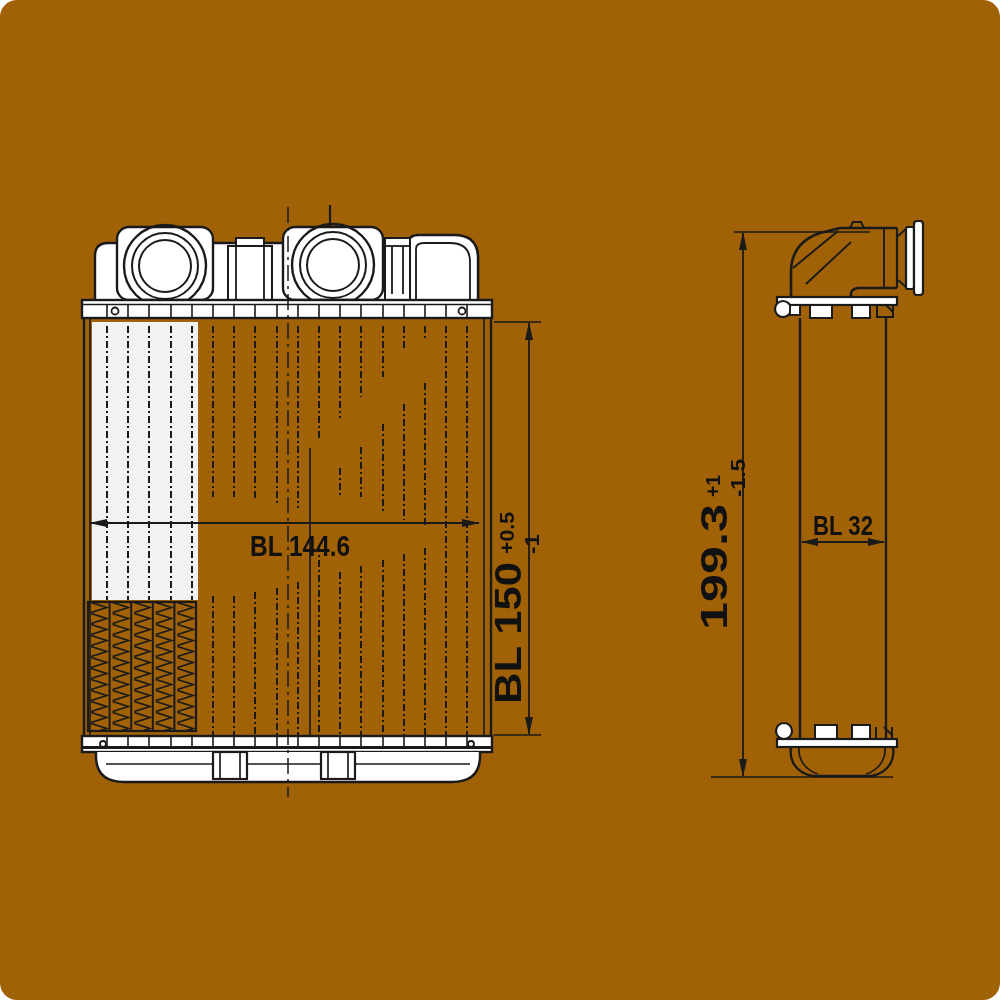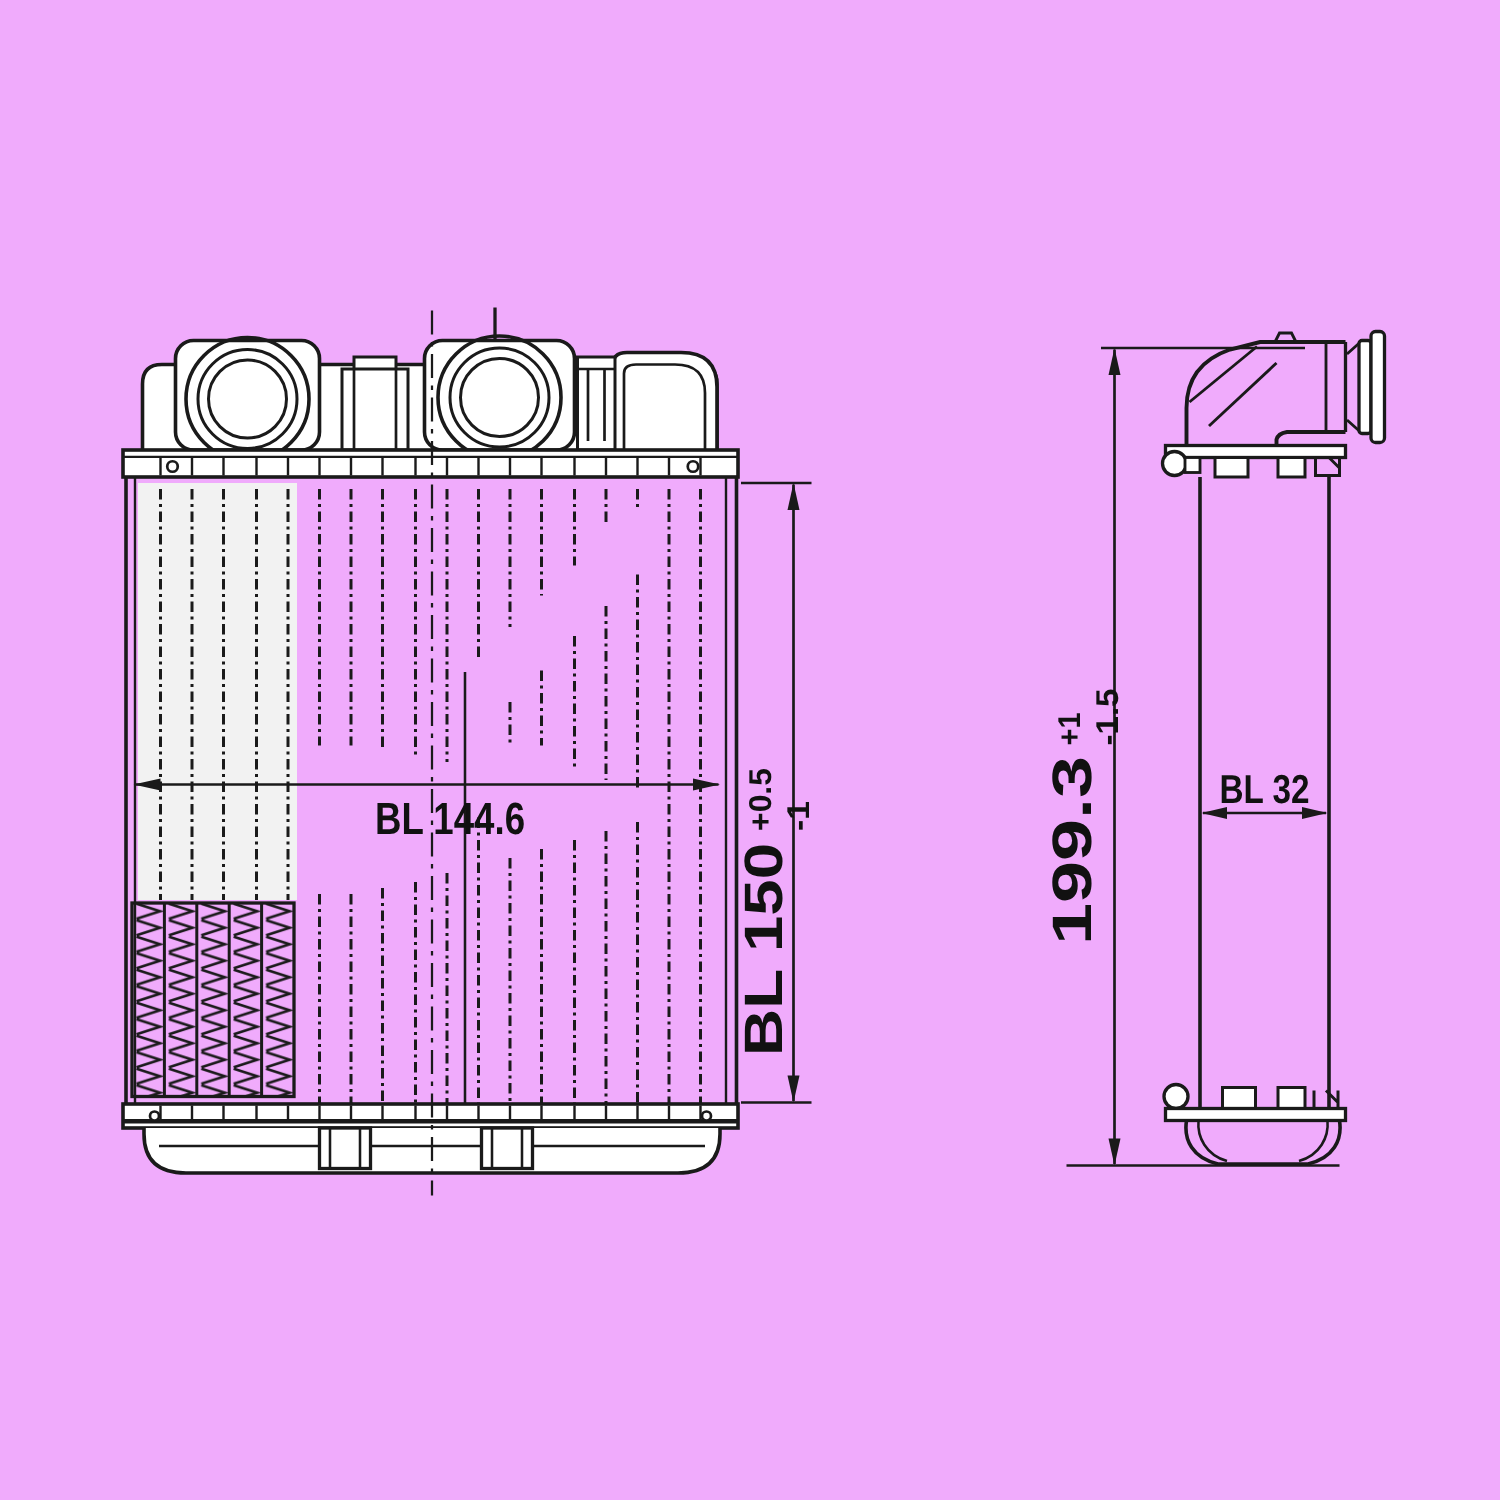--- a/index.html
+++ b/index.html
@@ -1,18 +1,19 @@
 <!DOCTYPE html>
 <html><head>
 <meta charset="utf-8">
 <style>
   html,body{margin:0;padding:0;background:#ffffff;}
   .page{
-    width:1000px;height:1000px;position:relative;background:#f0abfc;
+    width:1000px;height:1000px;position:relative;background:#a16207;
     font-family:"Liberation Sans", sans-serif;
+    border-radius:17px;
   }
   svg{display:block;}
   svg text{
     font-family:"Liberation Sans", sans-serif;
     font-weight:700;
     fill:#111111;
     stroke:none;
   }
 </style>
 </head>

